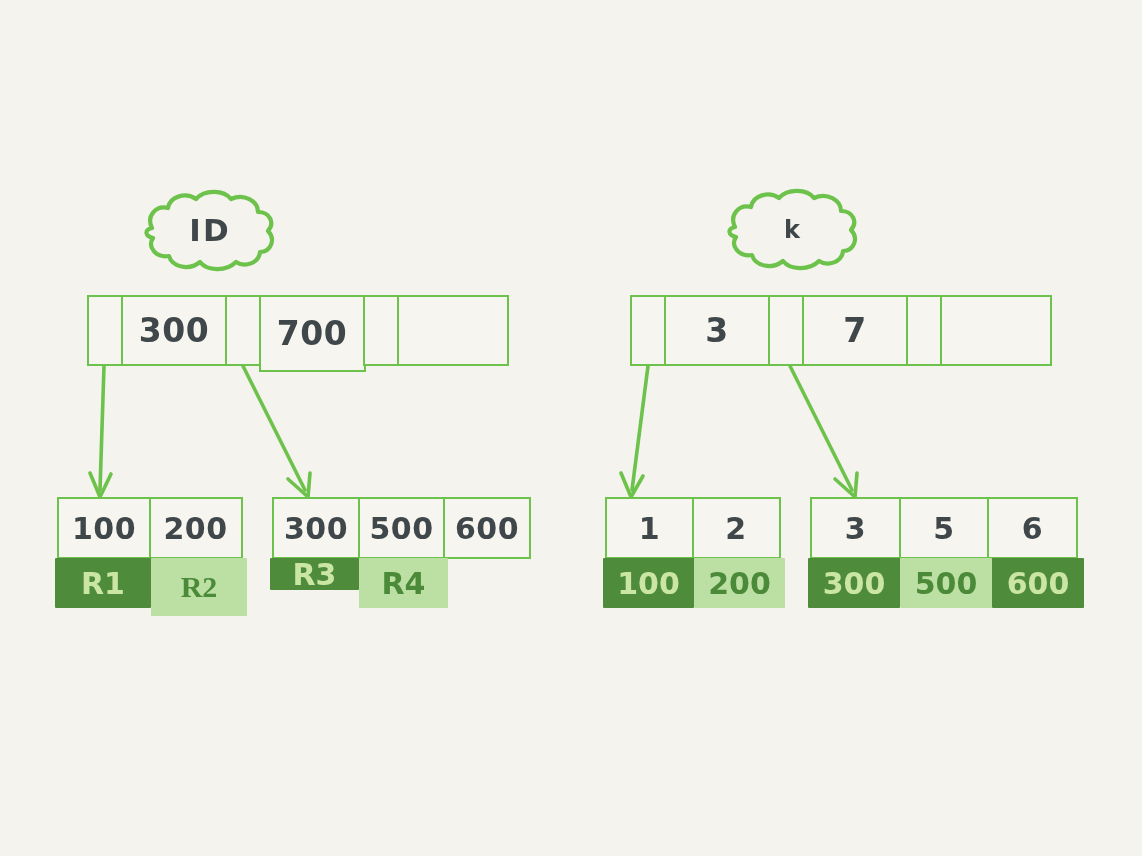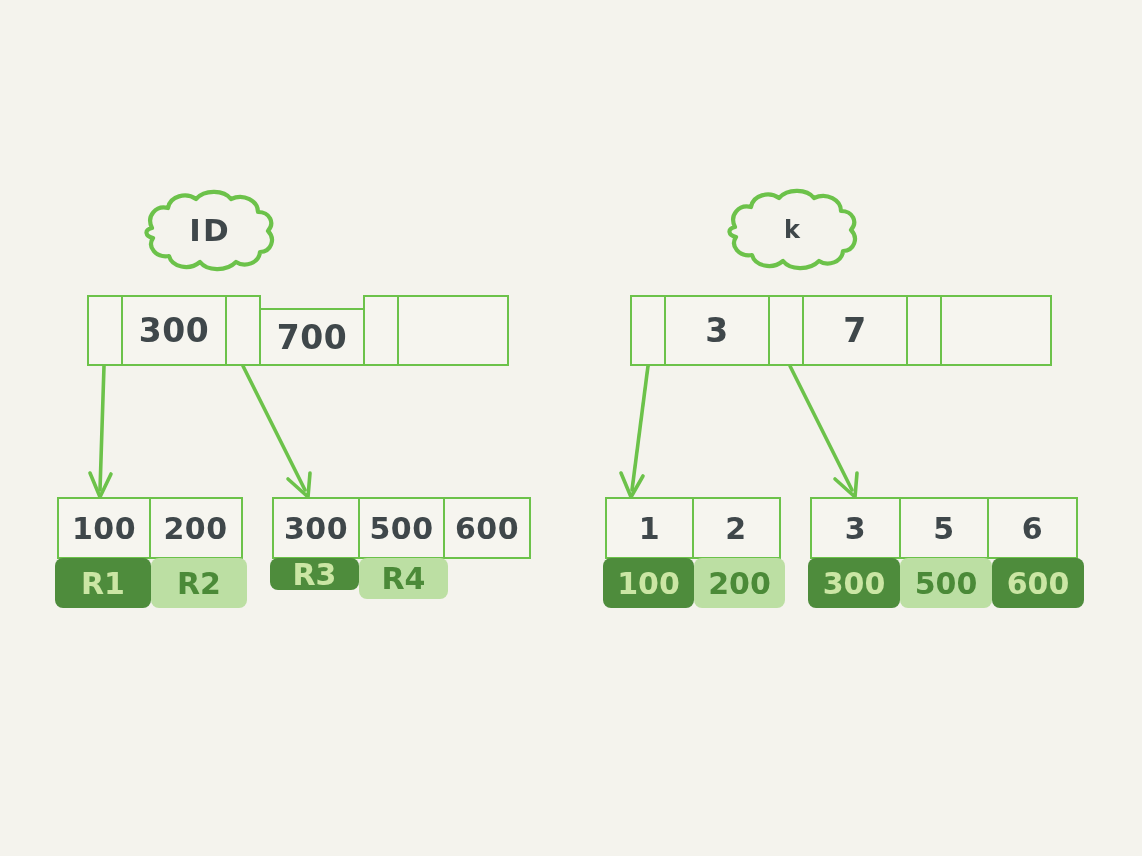--- a/index.html
+++ b/index.html
@@ -62,21 +62,21 @@
     display: flex;
   }
   .rec {
     box-sizing: border-box;
     display: flex;
     align-items: center;
     justify-content: center;
     font-family: "DejaVu Sans", sans-serif;
     font-weight: 700;
     font-size: 30px;
-    border-radius: 8px;
+    border-radius: 1px;
   }
   .rec.dark {
     background: #4e8c3c;
     color: #cbe6a4;
   }
   .rec.light {
     background: #bcdfa3;
     color: #4b8a38;
   }
   .cloud-label {
@@ -134,42 +134,42 @@
   </svg>
 
   <div class="cloud-label" style="left:160px; top:212px; width:100px; font-size:31px; letter-spacing:2px;">ID</div>
 
   <div class="cloud-label" style="left:742px; top:216px; width:100px; font-size:24px;">k</div>
 
   <div class="node" style="left:87px; top:295px; height:71px;">
     <div class="cell" style="width:36px; height:71px;"></div>
     <div class="cell root-key" style="width:107px; height:71px;">300</div>
     <div class="cell" style="width:36px; height:71px;"></div>
-    <div class="cell root-key" style="width:107px; height:58px;margin-top:13px;">700</div>
+    <div class="cell root-key" style="width:107px; height:77px;">700</div>
     <div class="cell" style="width:36px; height:71px;"></div>
     <div class="cell" style="width:112px; height:71px;"></div>
   </div>
 
   <div class="node" style="left:57px; top:497px; height:62px;">
     <div class="cell leaf-key" style="width:94px; height:62px;">100</div>
     <div class="cell leaf-key" style="width:94px; height:62px;">200</div>
   </div>
   <div class="recstrip" style="left:55px; top:558px;">
     <div class="rec dark" style="width:96px; height:50px;">R1</div>
-    <div class="rec light" style="width:96px; height:50px;">R2</div>
+    <div class="rec light" style="width:96px; height:58px;font-family:Liberation Serif, serif;">R2</div>
   </div>
 
   <div class="node" style="left:272px; top:497px; height:62px;">
     <div class="cell leaf-key" style="width:88px; height:62px;">300</div>
     <div class="cell leaf-key" style="width:88px; height:62px;">500</div>
     <div class="cell leaf-key" style="width:88px; height:62px;">600</div>
   </div>
   <div class="recstrip" style="left:270px; top:558px;">
     <div class="rec dark" style="width:89px; height:32px;">R3</div>
-    <div class="rec light" style="width:89px; height:41px;">R4</div>
+    <div class="rec light" style="width:89px; height:50px;">R4</div>
   </div>
 
   <div class="node" style="left:630px; top:295px; height:71px;">
     <div class="cell" style="width:36px; height:71px;"></div>
     <div class="cell root-key" style="width:107px; height:71px;">3</div>
     <div class="cell" style="width:36px; height:71px;"></div>
     <div class="cell root-key" style="width:107px; height:71px;">7</div>
     <div class="cell" style="width:36px; height:71px;"></div>
     <div class="cell" style="width:112px; height:71px;"></div>
   </div>

